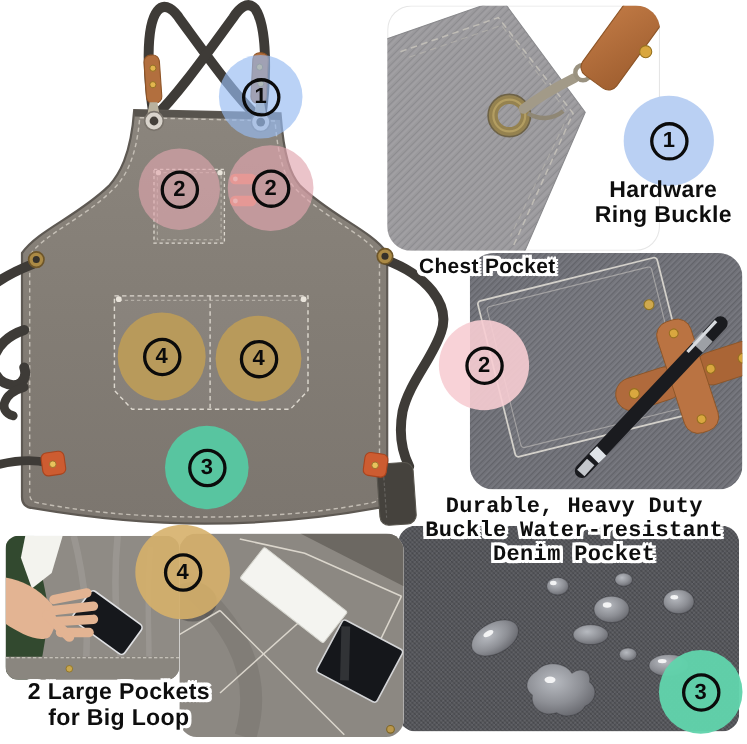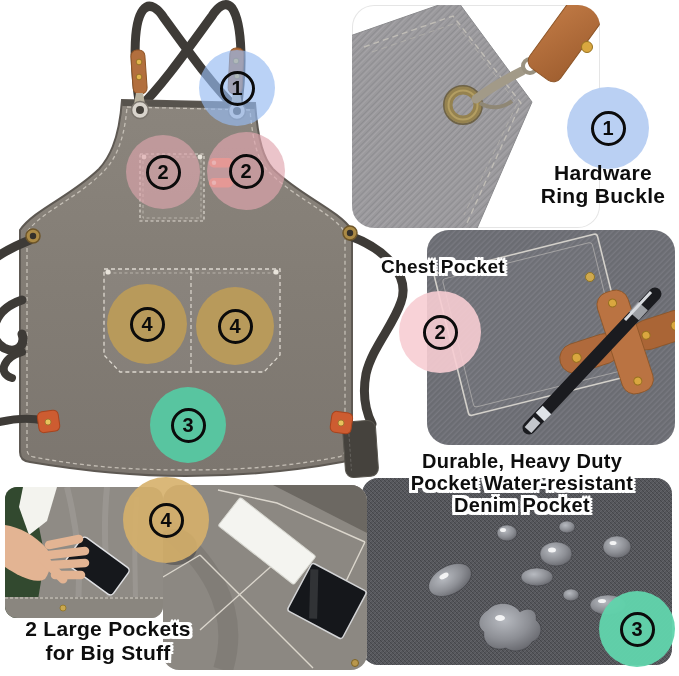--- a/index.html
+++ b/index.html
@@ -299,28 +299,28 @@
   </div>
   <div class="marker" style="left:123px;top:477px;width:86px;height:86px;background:rgba(214,176,106,0.9);">
     <span class="num">4</span>
   </div>
 
   <div class="label center" style="left:513px;top:161px;width:180px;font-size:21px;line-height:23px;">
     <span>Hardware</span>
     <span>Ring Buckle</span>
   </div>
 
-  <div class="label outlined" style="left:381px;top:232px;font-size:19px;line-height:21px;margin-top:24px;">
+  <div class="label outlined" style="left:381px;top:232px;font-size:19px;line-height:21px;">
     <span>Chest Pocket</span>
   </div>
 
-  <div class="label center outlined" style="left:372px;top:450px;width:300px;font-size:20px;line-height:22px;">
+  <div class="label center outlined" style="left:372px;top:450px;width:300px;font-size:20px;line-height:22px;font-family:Liberation Mono, monospace;">
     <span>Durable, Heavy Duty</span>
-    <span>Pocket Water-resistant</span>
+    <span>Buckle Water-resistant</span>
     <span>Denim Pocket</span>
   </div>
 
   <div class="label center outlined" style="left:0px;top:617px;width:216px;font-size:21px;line-height:24px;">
     <span>2 Large Pockets</span>
-    <span>for Big Stuff</span>
+    <span>for Big Loop</span>
   </div>
 
 </div>
 
 </body></html>

